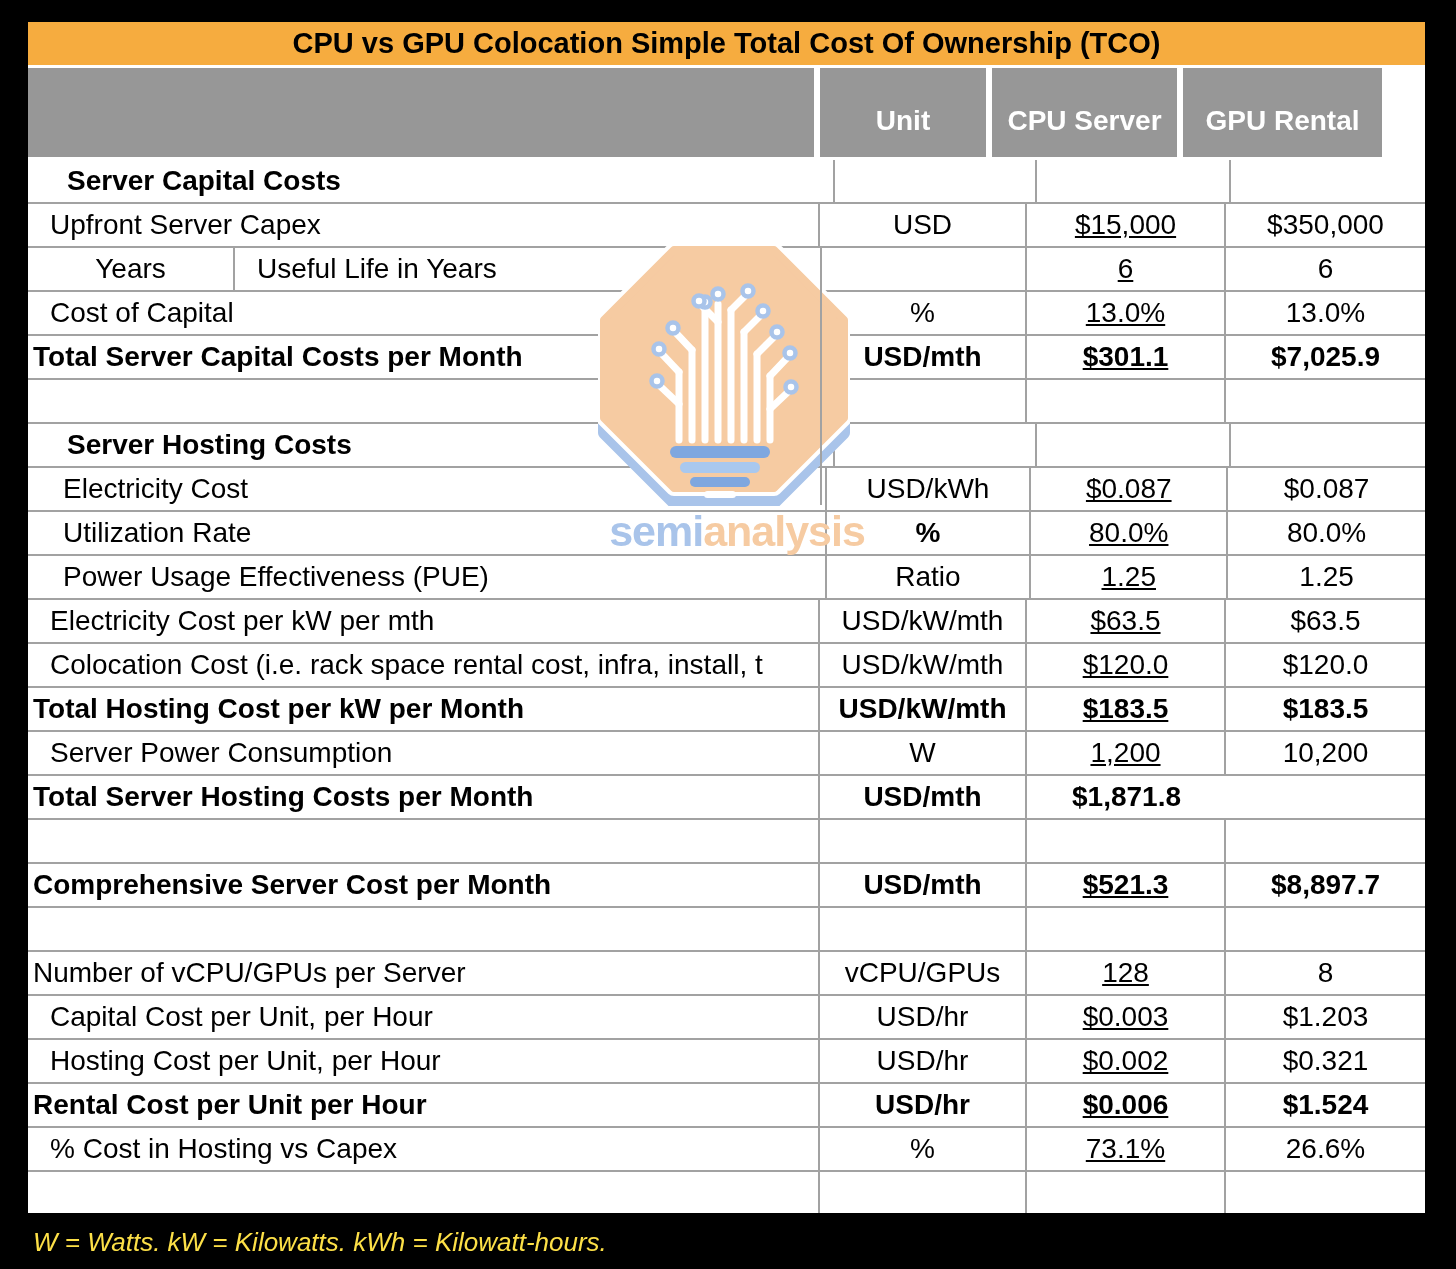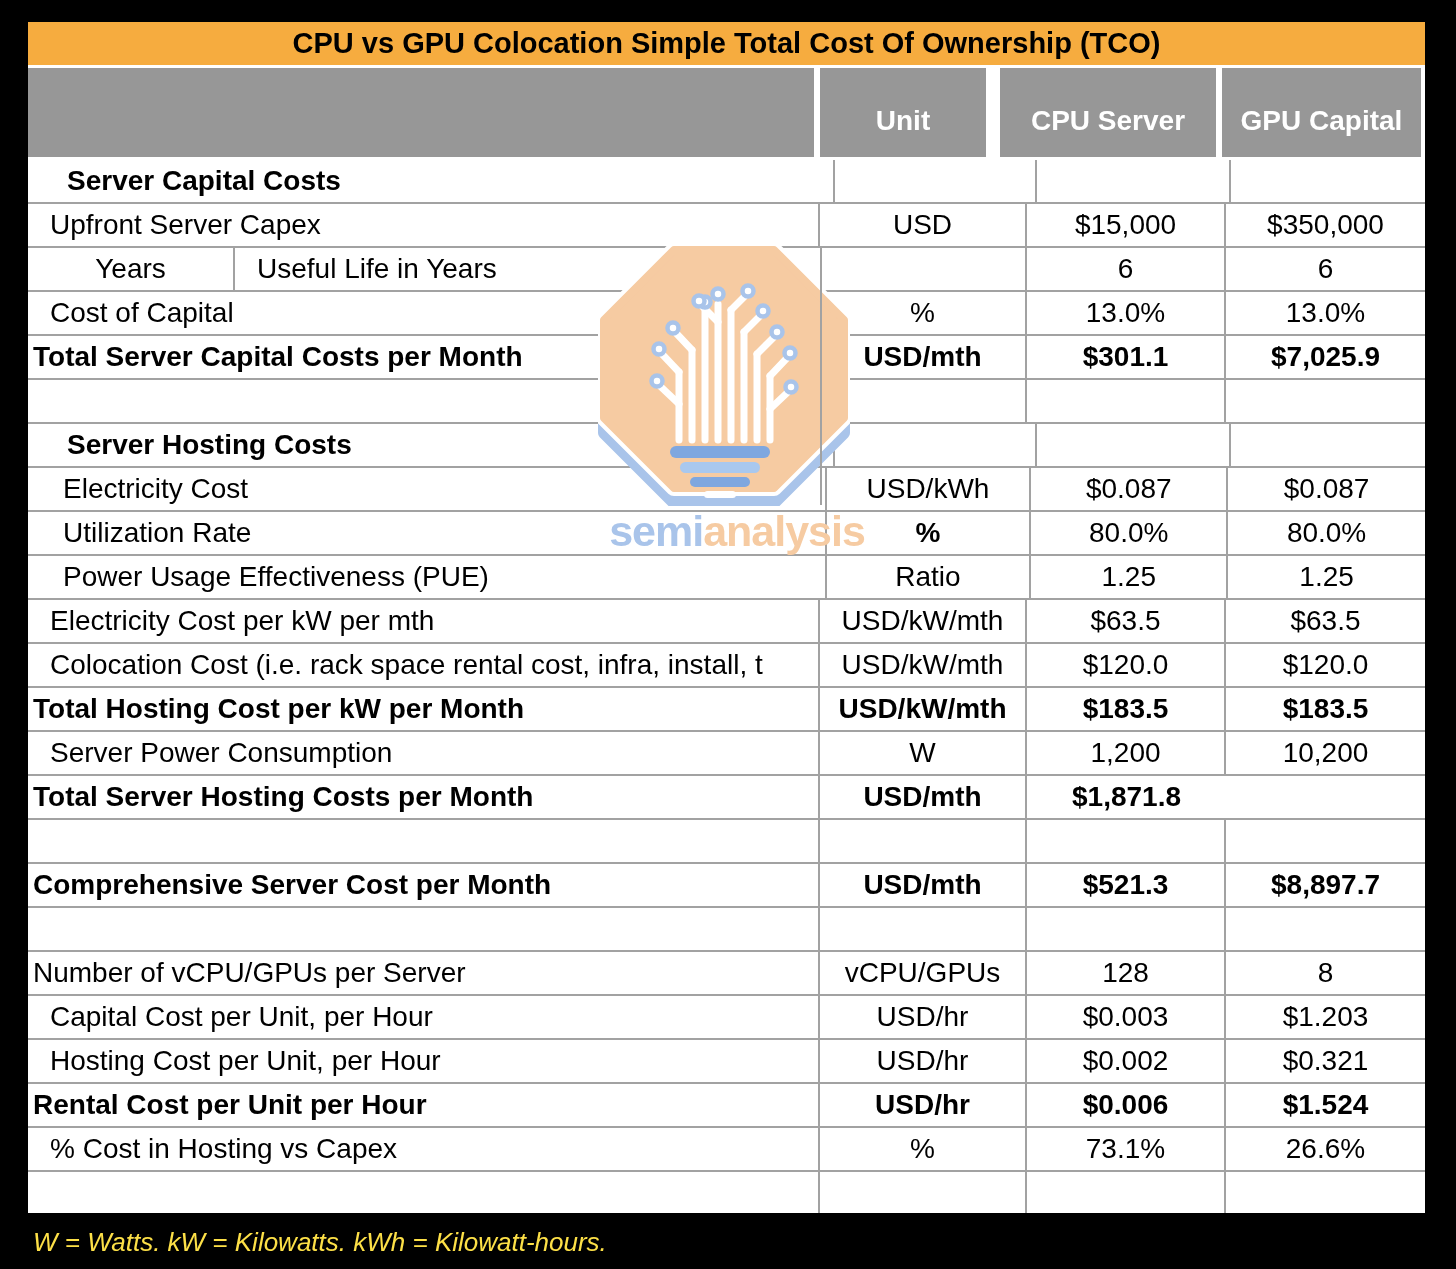--- a/index.html
+++ b/index.html
@@ -6,28 +6,28 @@
   .page{position:relative;width:1456px;height:1269px;background:#000;overflow:hidden;
         font-family:"Liberation Sans","DejaVu Sans",sans-serif;-webkit-font-smoothing:antialiased;}
   .table-wrap{position:absolute;left:28px;top:22px;width:1397px;height:1191px;background:#fff;z-index:1;}
   .title-bar{height:43px;background:#F6AC3F;color:#000;font-weight:bold;font-size:29px;
              display:flex;align-items:center;justify-content:center;margin-bottom:3px;}
   .header-row{height:89px;display:flex;margin-bottom:3px;background:#fff;}
   .hcell{background:#979797;color:#fff;font-weight:bold;font-size:28px;box-sizing:border-box;
          display:flex;align-items:center;justify-content:center;padding-top:16px;}
   .h-label{width:786px;margin-right:6px;}
   .h-unit{width:166px;margin-right:6px;}
-  .h-cpu{width:216px;margin-right:6px;margin-left:8px;}
+  .h-cpu{width:185px;margin-right:6px;}
   .h-gpu{width:199px;}
   .row{display:flex;height:44px;border-bottom:2px solid #A2A2A2;box-sizing:border-box;background:#fff;}
   .row.last{height:41px;border-bottom:none;}
   .cell{box-sizing:border-box;font-size:28px;color:#000;display:flex;align-items:center;}
   .c-label{width:792px;border-right:2px solid #A2A2A2;padding-left:5px;overflow:hidden;white-space:nowrap;}
   .c-unit{width:207px;border-right:2px solid #A2A2A2;justify-content:center;}
-  .c-cpu{width:199px;border-right:2px solid #A2A2A2;justify-content:center;}
+  .c-cpu{width:199px;border-right:2px solid #A2A2A2;justify-content:center;text-decoration:underline;}
   .c-gpu{width:199px;justify-content:center;}
   .indent-1{padding-left:22px;}
   .indent-2{padding-left:20px;margin-left:15px;}
   .row.total .cell{font-weight:bold;}
   .row.section .c-label{font-weight:bold;margin-left:34px;}
   .unit-bold{font-weight:bold;}
   .watermark{position:absolute;left:598px;top:244px;width:262px;height:315px;z-index:20;pointer-events:none;}
   .wordmark{position:absolute;left:8px;top:266px;width:262px;font-size:43px;font-weight:bold;
             letter-spacing:-1px;line-height:1;text-align:center;white-space:nowrap;}
   .wm-semi{color:#A9C4EA;}
@@ -40,21 +40,21 @@
 
 <div class="page">
 
   <div class="table-wrap">
     <div class="title-bar">CPU vs GPU Colocation Simple Total Cost Of Ownership (TCO)</div>
 
     <div class="header-row">
       <div class="hcell h-label"></div>
       <div class="hcell h-unit">Unit</div>
       <div class="hcell h-cpu">CPU Server</div>
-      <div class="hcell h-gpu">GPU Capital</div>
+      <div class="hcell h-gpu">GPU Rental</div>
     </div>
 
     <div>
         <div class="row section">
           <div class="cell c-label">Server Capital Costs</div>
           <div class="cell c-unit"></div>
           <div class="cell c-cpu"></div>
           <div class="cell c-gpu"></div>
         </div>
         <div class="row normal">

